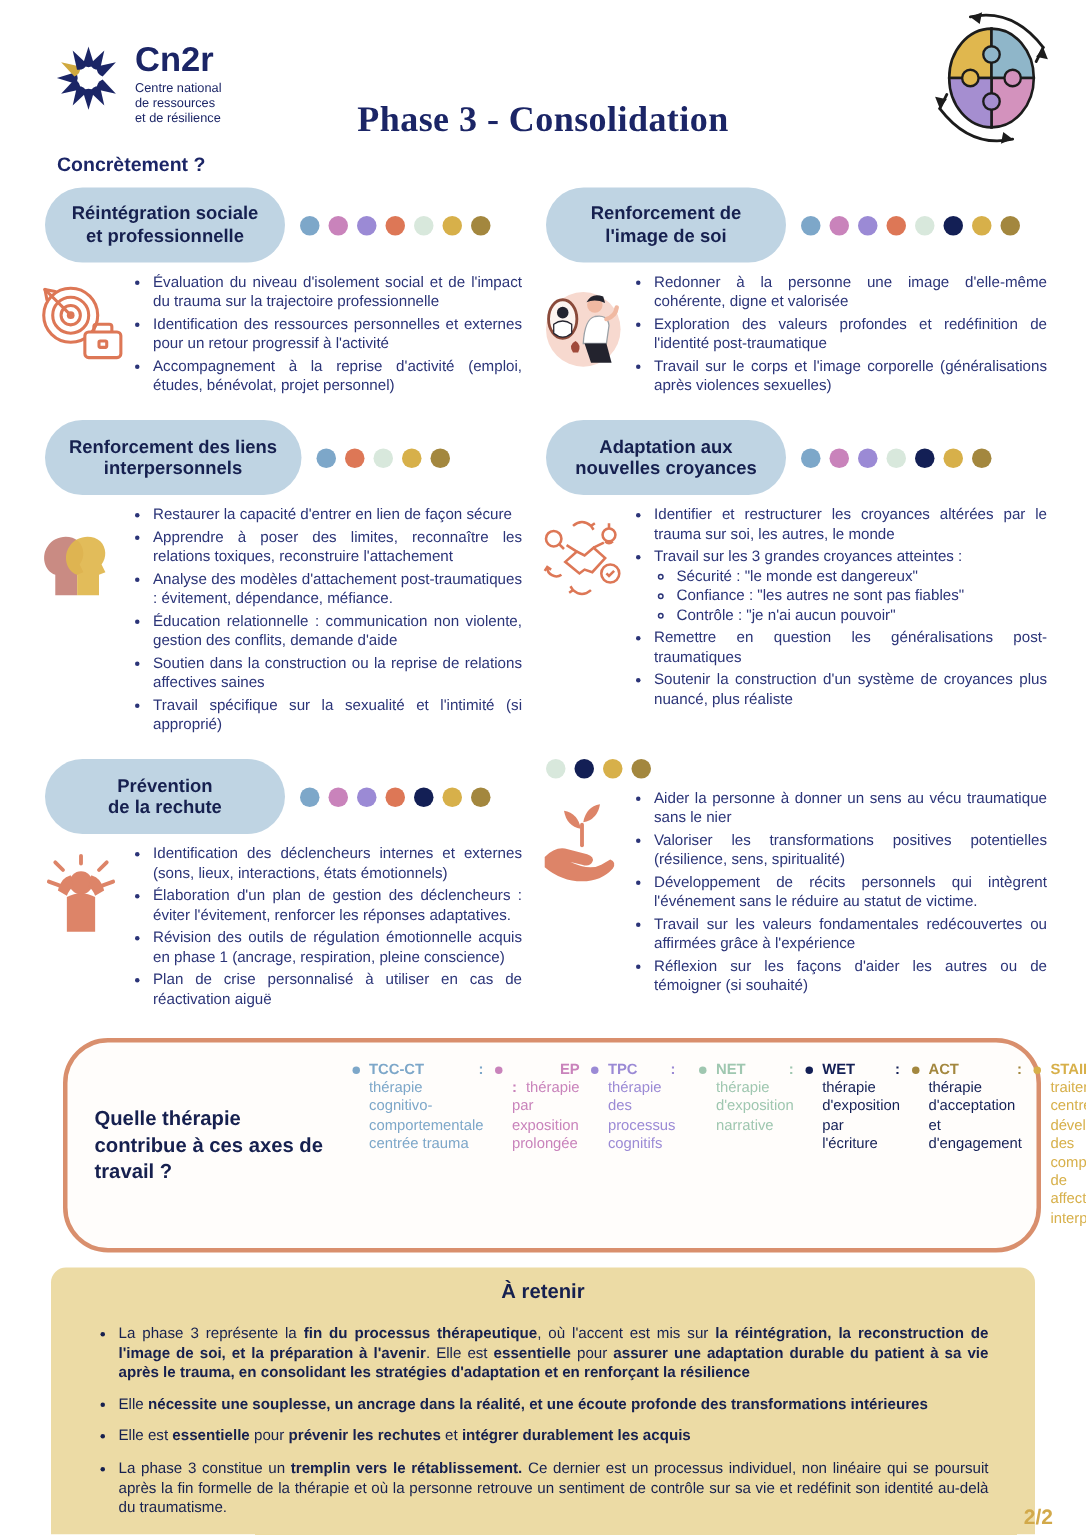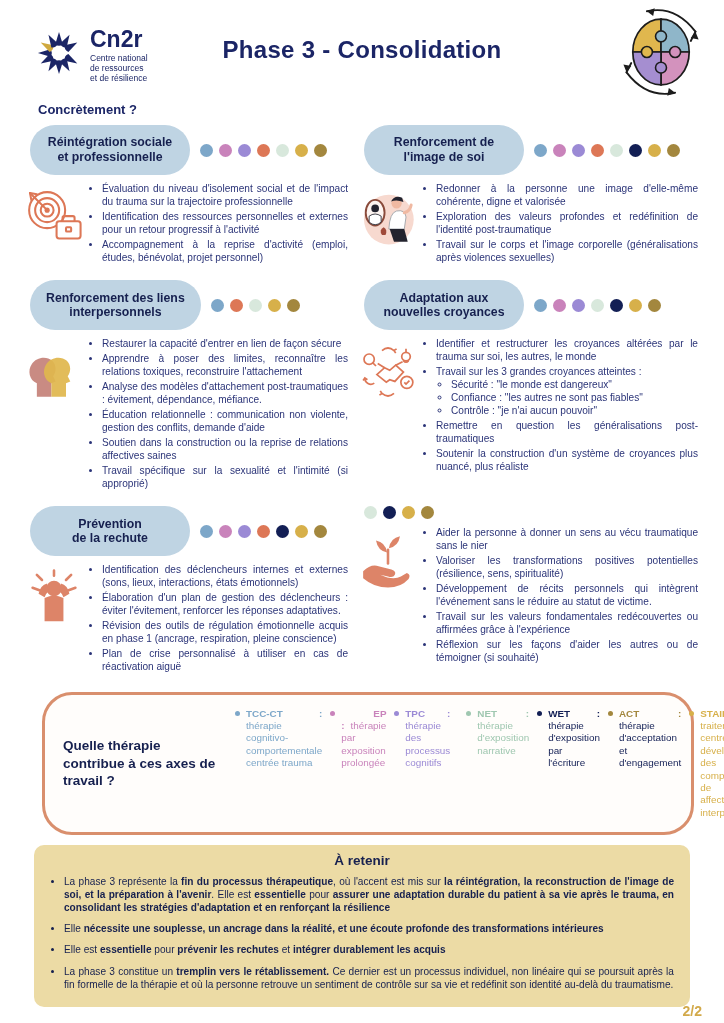--- a/index.html
+++ b/index.html
@@ -3,21 +3,21 @@
 <meta charset="utf-8">
 <style>
   html,body{margin:0;padding:0;background:#fff;}
   .page{position:relative;width:724px;height:1023px;background:#fff;overflow:hidden;
         font-family:"Liberation Sans",sans-serif;color:#2b3478;}
   
   .header{position:relative;height:92px;}
   .brand{position:absolute;left:36px;top:26px;display:flex;gap:8px;align-items:center;}
   .brand-name{font-size:23px;font-weight:bold;color:#1b2566;}
   .brand-tagline{font-size:8.5px;color:#1b2566;line-height:1.2;}
-  .title{margin:0;text-align:center;padding-top:36px;font-size:24px;font-weight:bold;color:#1b2566;letter-spacing:.3px;}
+  .title{margin:0;text-align:center;padding-top:67px;font-size:24px;font-weight:bold;color:#1b2566;letter-spacing:.3px;font-family:Liberation Serif, serif;}
   .puzzle{position:absolute;right:16px;top:4px;}
   .concrete{margin:10px 0 8px 38px;font-weight:bold;color:#1b2566;font-size:13px;}
   
   .sections-grid{display:grid;grid-template-columns:318px 1fr;column-gap:16px;padding:0 26px 0 30px;}
   .section{margin-bottom:14px;}
   .section-header{display:flex;align-items:center;gap:10px;margin-bottom:8px;}
   .pill{background:#bfd4e3;border-radius:26px;min-height:42px;display:flex;align-items:center;justify-content:center;
         padding:4px 16px;text-align:center;flex:0 0 auto;min-width:128px;}
   .pill-text{font-size:12.3px;font-weight:bold;color:#16204f;line-height:1.2;}
   .dots{display:flex;gap:6px;}
@@ -33,21 +33,21 @@
                display:flex;gap:12px;padding:13px 18px;}
   .question{flex:0 0 160px;align-self:center;font-weight:bold;color:#16204f;font-size:13.5px;line-height:1.3;}
   .therapy-cols{display:flex;flex:1;gap:16px;}
   .therapy-col{flex:1;display:flex;justify-content:space-around;gap:8px;}
   .therapy-item{display:flex;gap:6px;font-size:9.9px;line-height:1.25;text-align:justify;}
   .t-dot{width:5px;height:5px;border-radius:50%;margin-top:3px;flex:0 0 5px;}
   .t-abbr{font-weight:bold;}
   
   .retain-box{margin:0 34px;background:#ecdba5;border-radius:10px;padding:8px 16px 8px;color:#16204f;}
   .retain-title{text-align:center;font-weight:bold;font-size:13.5px;margin-bottom:7px;}
-  ul.retain-list{margin:0;padding-left:14px;font-size:10.1px;line-height:1.3;text-align:justify;}
+  ul.retain-list{margin:15px;padding-left:14px;font-size:10.1px;line-height:1.3;text-align:justify;}
   ul.retain-list>li{margin-bottom:8px;}
   .page-number{position:absolute;right:22px;bottom:4px;color:#d2a94a;font-weight:bold;font-size:14px;}
 </style>
 </head>
 <body>
 
 <div class="page">
   <header class="header">
     <div class="brand">
       <span>

